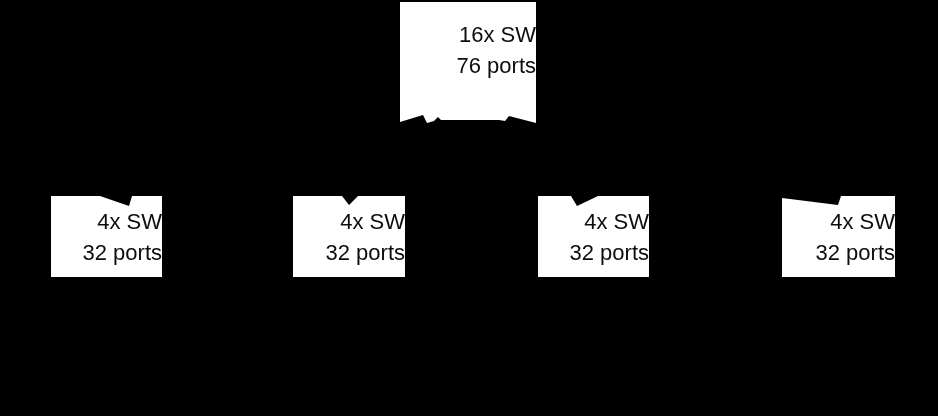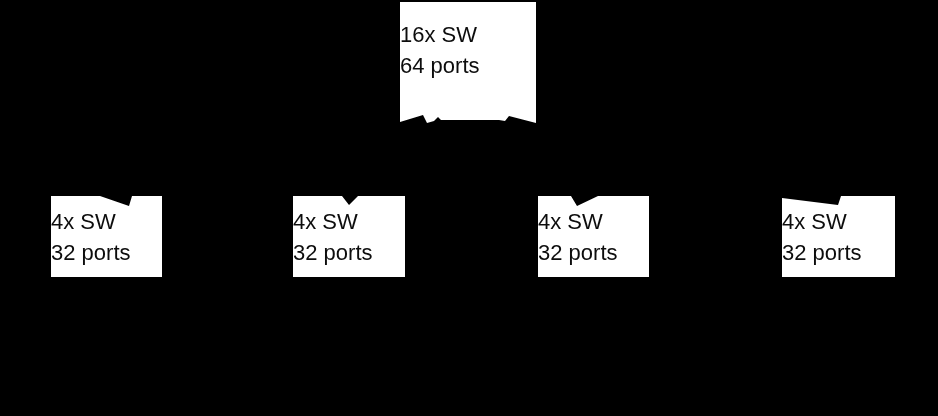--- a/index.html
+++ b/index.html
@@ -12,21 +12,21 @@
     width: 938px;
     height: 416px;
     background: #000000;
     overflow: hidden;
     font-family: "Liberation Sans", sans-serif;
   }
   .node {
     position: absolute;
     background: #ffffff;
     color: #0d0d0d;
-    text-align: left;
+    text-align: right;
     font-size: 22px;
     line-height: 31px;
     box-sizing: border-box;
   }
   .node .line { display: block; white-space: nowrap; }
 
   
   .spine {
     left: 400px; top: 2px;
     width: 136px; height: 122px;
@@ -63,21 +63,21 @@
                        113px 0px, 113px 81px, 0px 81px);
   }
 </style>
 </head>
 <body>
 
 <div class="stage">
 
   <div class="node spine">
     <span class="line">16x SW</span>
-    <span class="line">64 ports</span>
+    <span class="line">76 ports</span>
   </div>
 
   <div class="node leaf leaf-1">
     <span class="line">4x SW</span>
     <span class="line">32 ports</span>
   </div>
 
   <div class="node leaf leaf-2">
     <span class="line">4x SW</span>
     <span class="line">32 ports</span>

